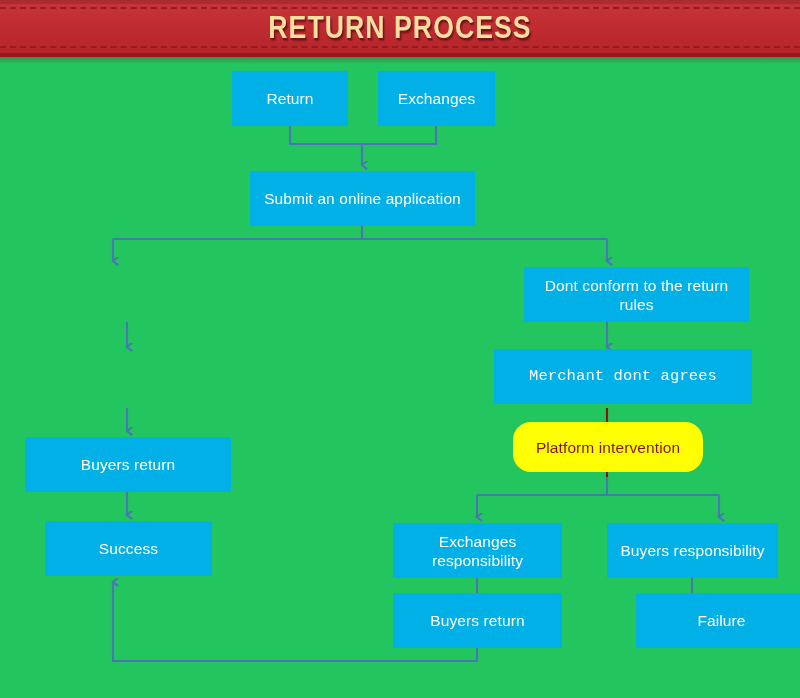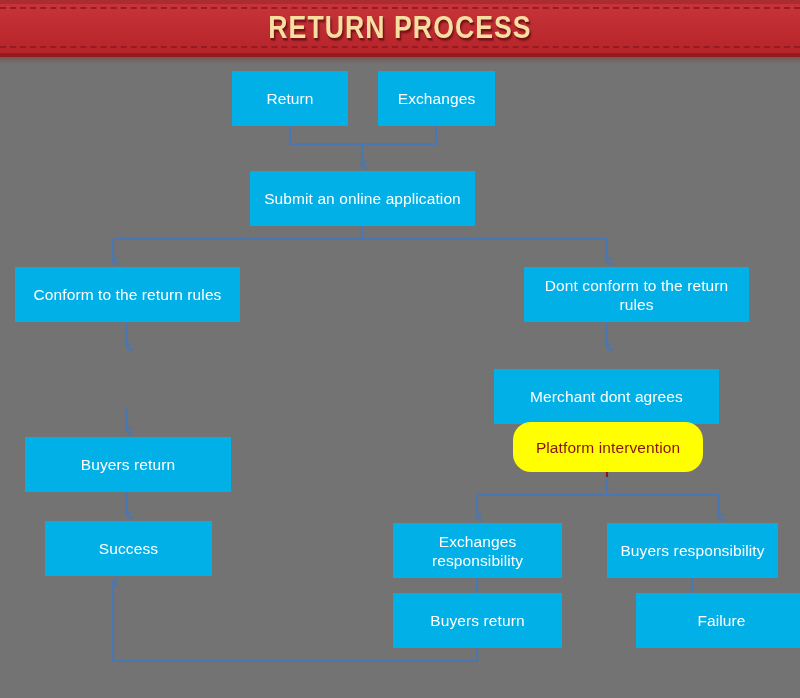--- a/index.html
+++ b/index.html
@@ -7,21 +7,21 @@
     padding: 0;
     background: #ffffff;
   }
   body {
     font-family: "Liberation Sans", sans-serif;
   }
   #page {
     position: relative;
     width: 800px;
     height: 698px;
-    background: #737373;
+    background: #22c55e;
     overflow: hidden;
   }
   
   #banner {
     position: absolute;
     left: 0;
     top: 0;
     width: 800px;
     height: 57px;
     background: #c3262c;
@@ -178,30 +178,27 @@
     </div>
 
     <div class="node" style="left:378px;top:14px;width:117px;height:55px;">
       <span>Exchanges</span>
     </div>
 
     <div class="node" style="left:250px;top:114px;width:225px;height:55px;">
       <span>Submit an online application</span>
     </div>
 
-    <div class="node" style="left:15px;top:210px;width:225px;height:55px;">
-      <span>Conform to the return rules</span>
-    </div>
 
     <div class="node" style="left:524px;top:210px;width:225px;height:55px;">
       <span>Dont conform to the return rules</span>
     </div>
 
 
-    <div class="node" style="left:494px;top:312px;width:225px;height:55px;">
+    <div class="node" style="left:494px;top:292px;width:258px;height:55px;font-family:Liberation Mono, monospace;">
       <span>Merchant dont agrees</span>
     </div>
 
     <div class="node" style="left:25px;top:380px;width:206px;height:55px;">
       <span>Buyers return</span>
     </div>
 
     <div class="node yellow" style="left:513px;top:365px;width:190px;height:50px;">
       <span>Platform intervention</span>
     </div>

